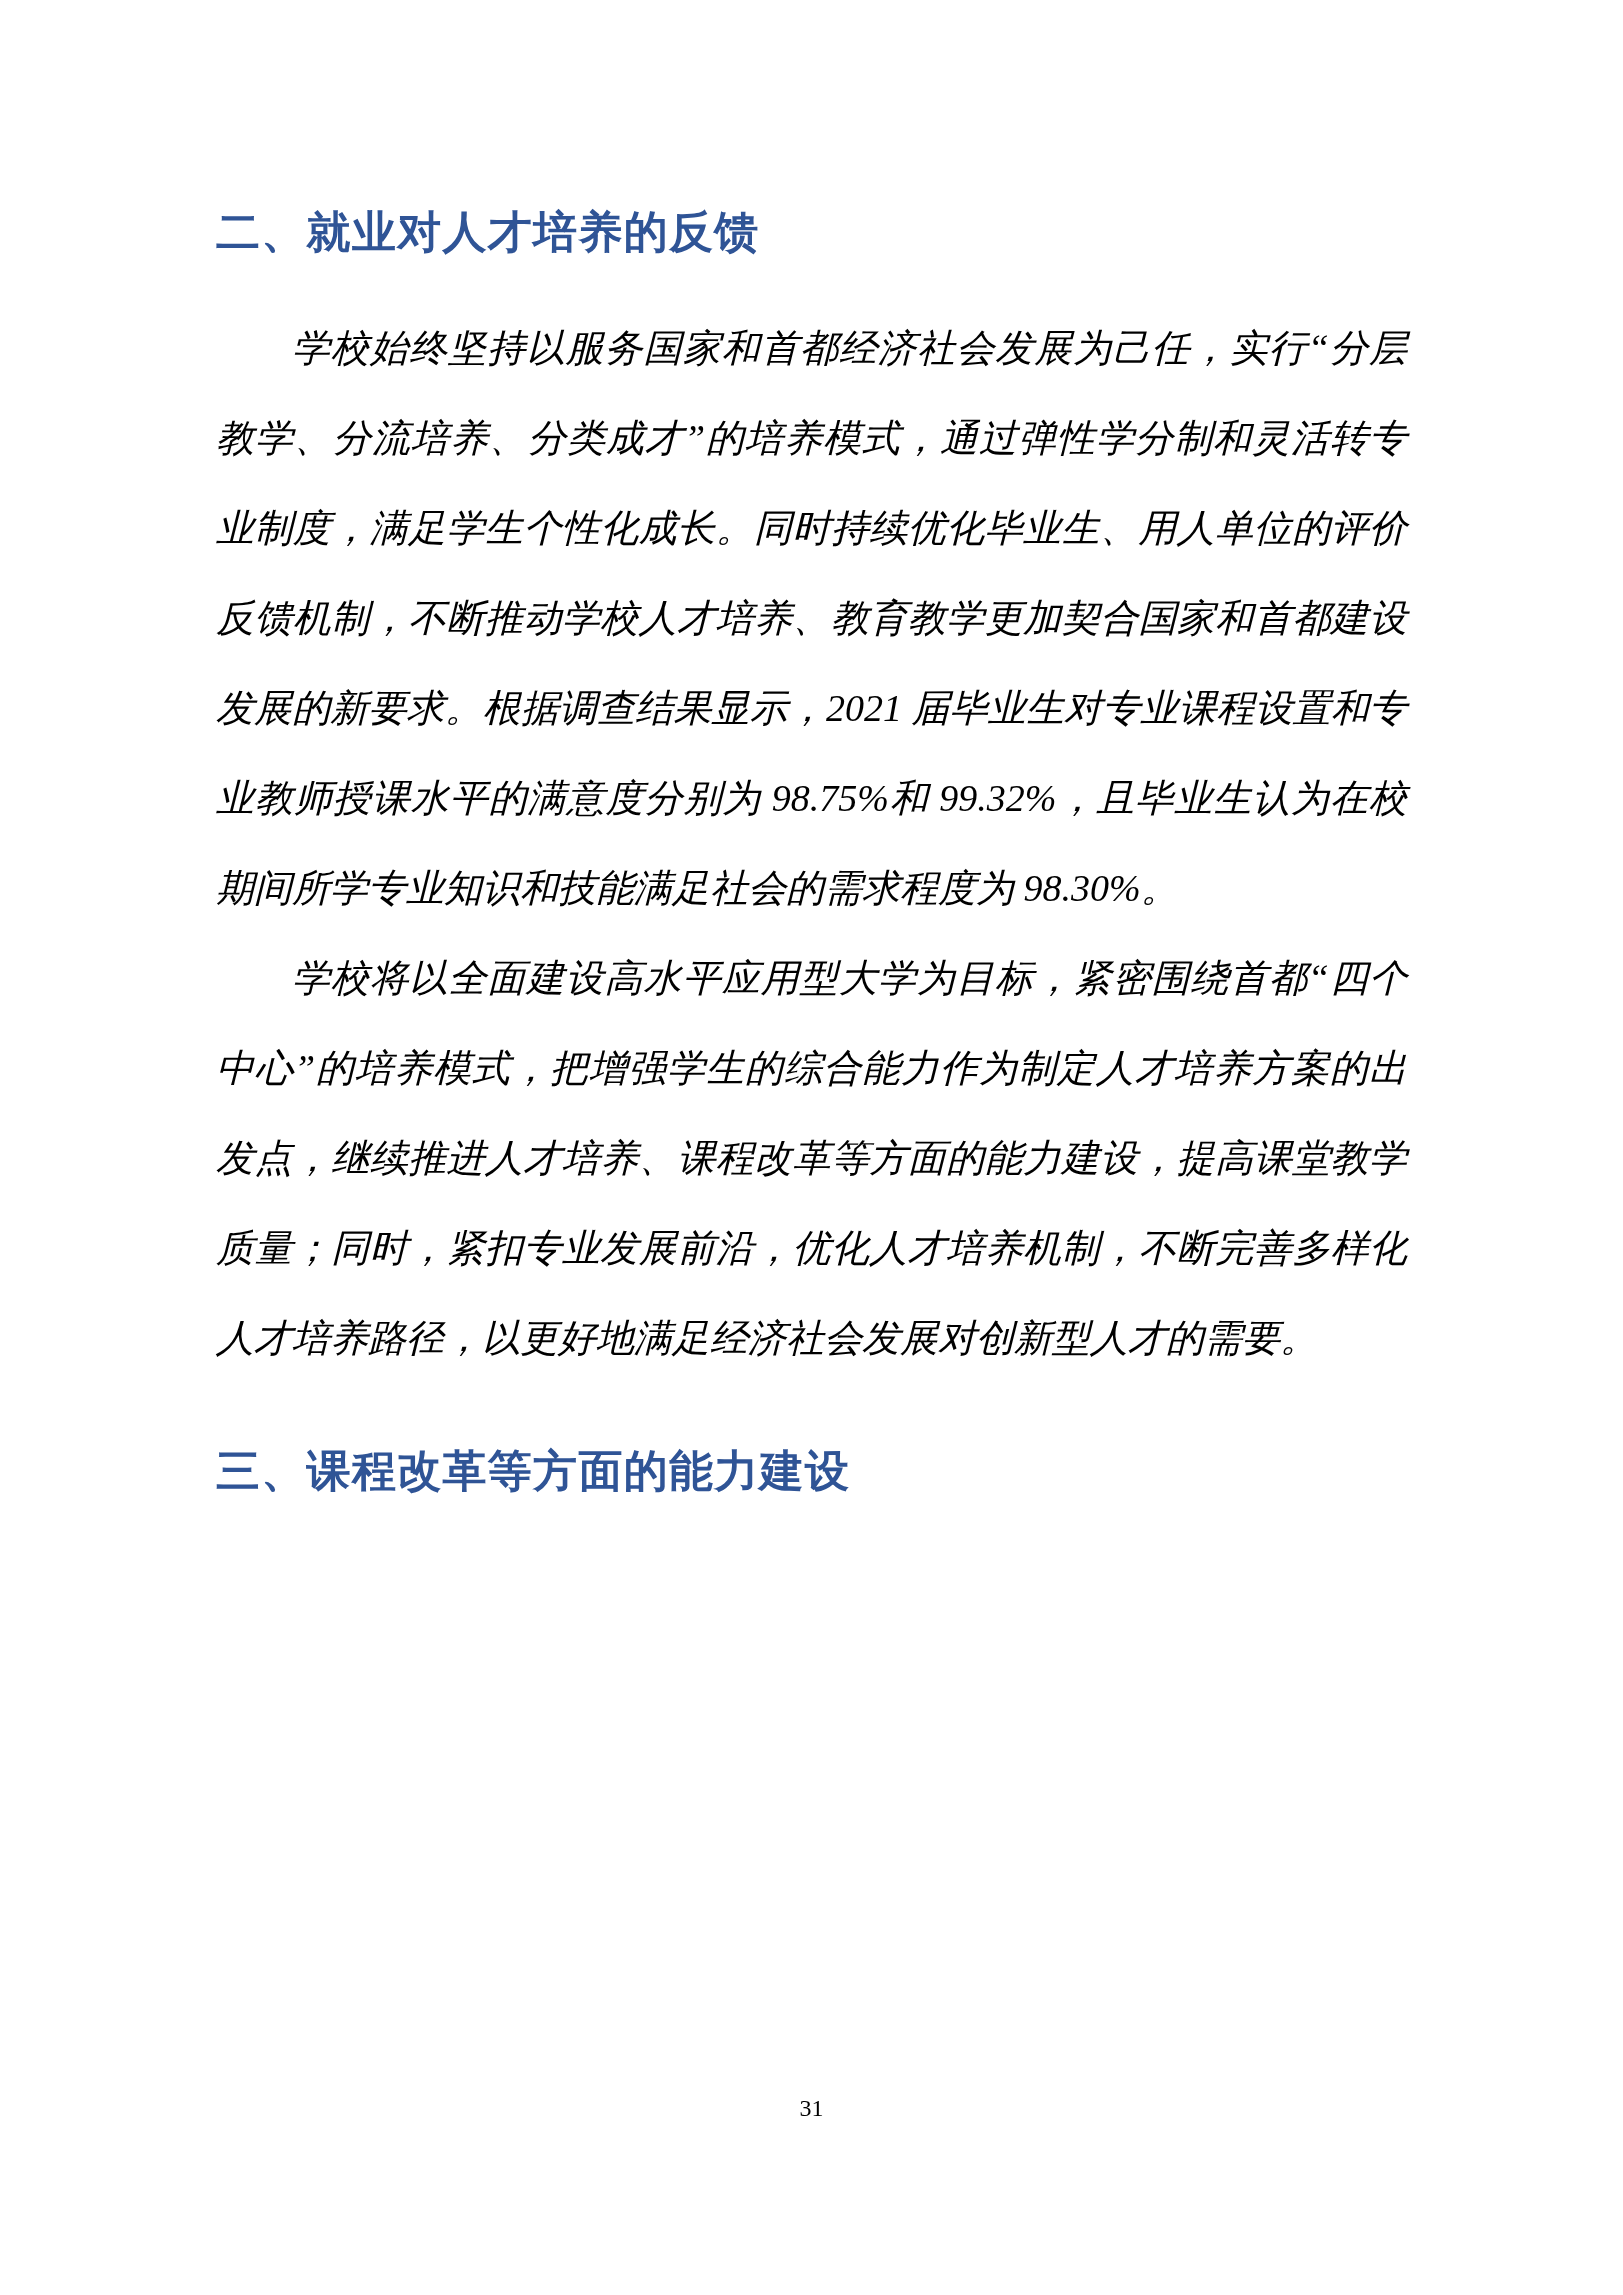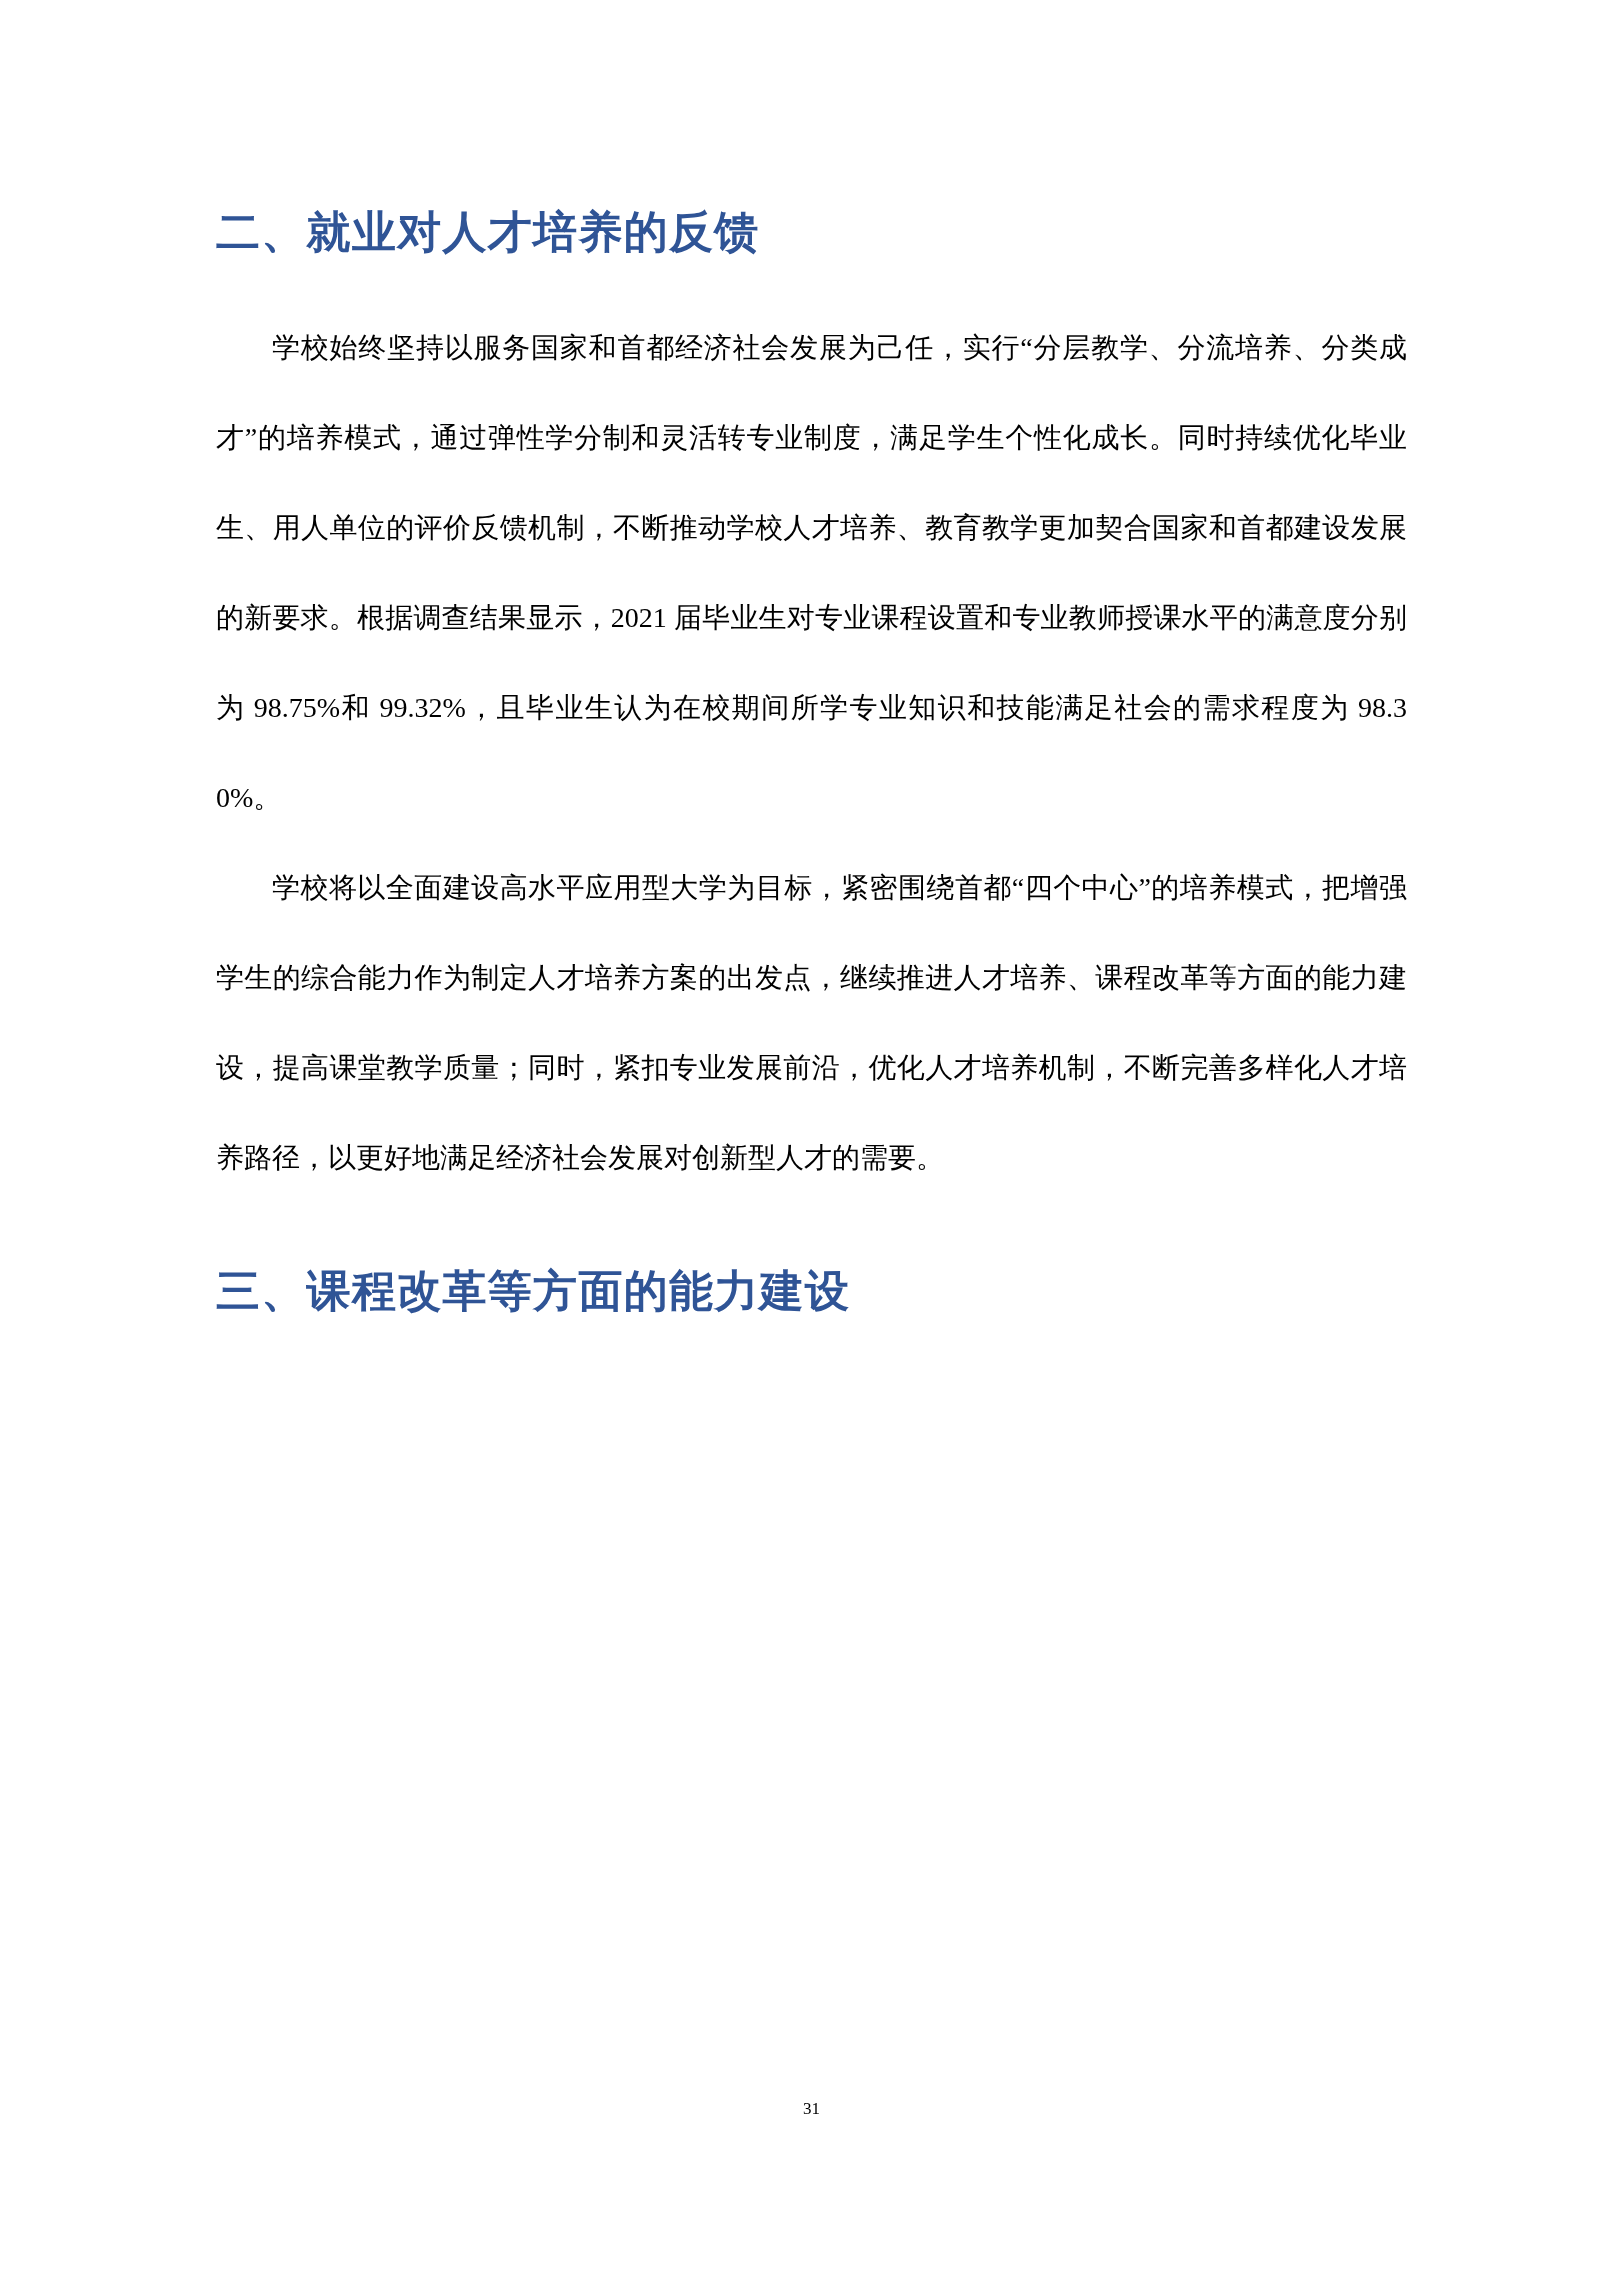--- a/index.html
+++ b/index.html
@@ -29,34 +29,35 @@
     letter-spacing: 1.3px;
     margin: 0;
   }
   .section-heading.first {
     margin: 203px 0 41px 0;
   }
   .section-heading.later {
     margin: 59px 0 53px 0;
   }
   .body-paragraph {
-    font-size: 28px;
+    font-size: 38px;
     line-height: 90px;
     text-align: justify;
     text-indent: 2em;
     margin: 0;
     word-break: break-all;
+    font-style: italic;
   }
   .page-number {
     position: absolute;
     top: 2093px;
     left: 0;
     width: 100%;
     text-align: center;
-    font-size: 17px;
+    font-size: 24px;
     line-height: 31px;
     color: #000000;
     font-family: "Liberation Serif", serif;
   }
 </style>
 </head>
 <body>
 
 <div class="page">
   <div class="content">

